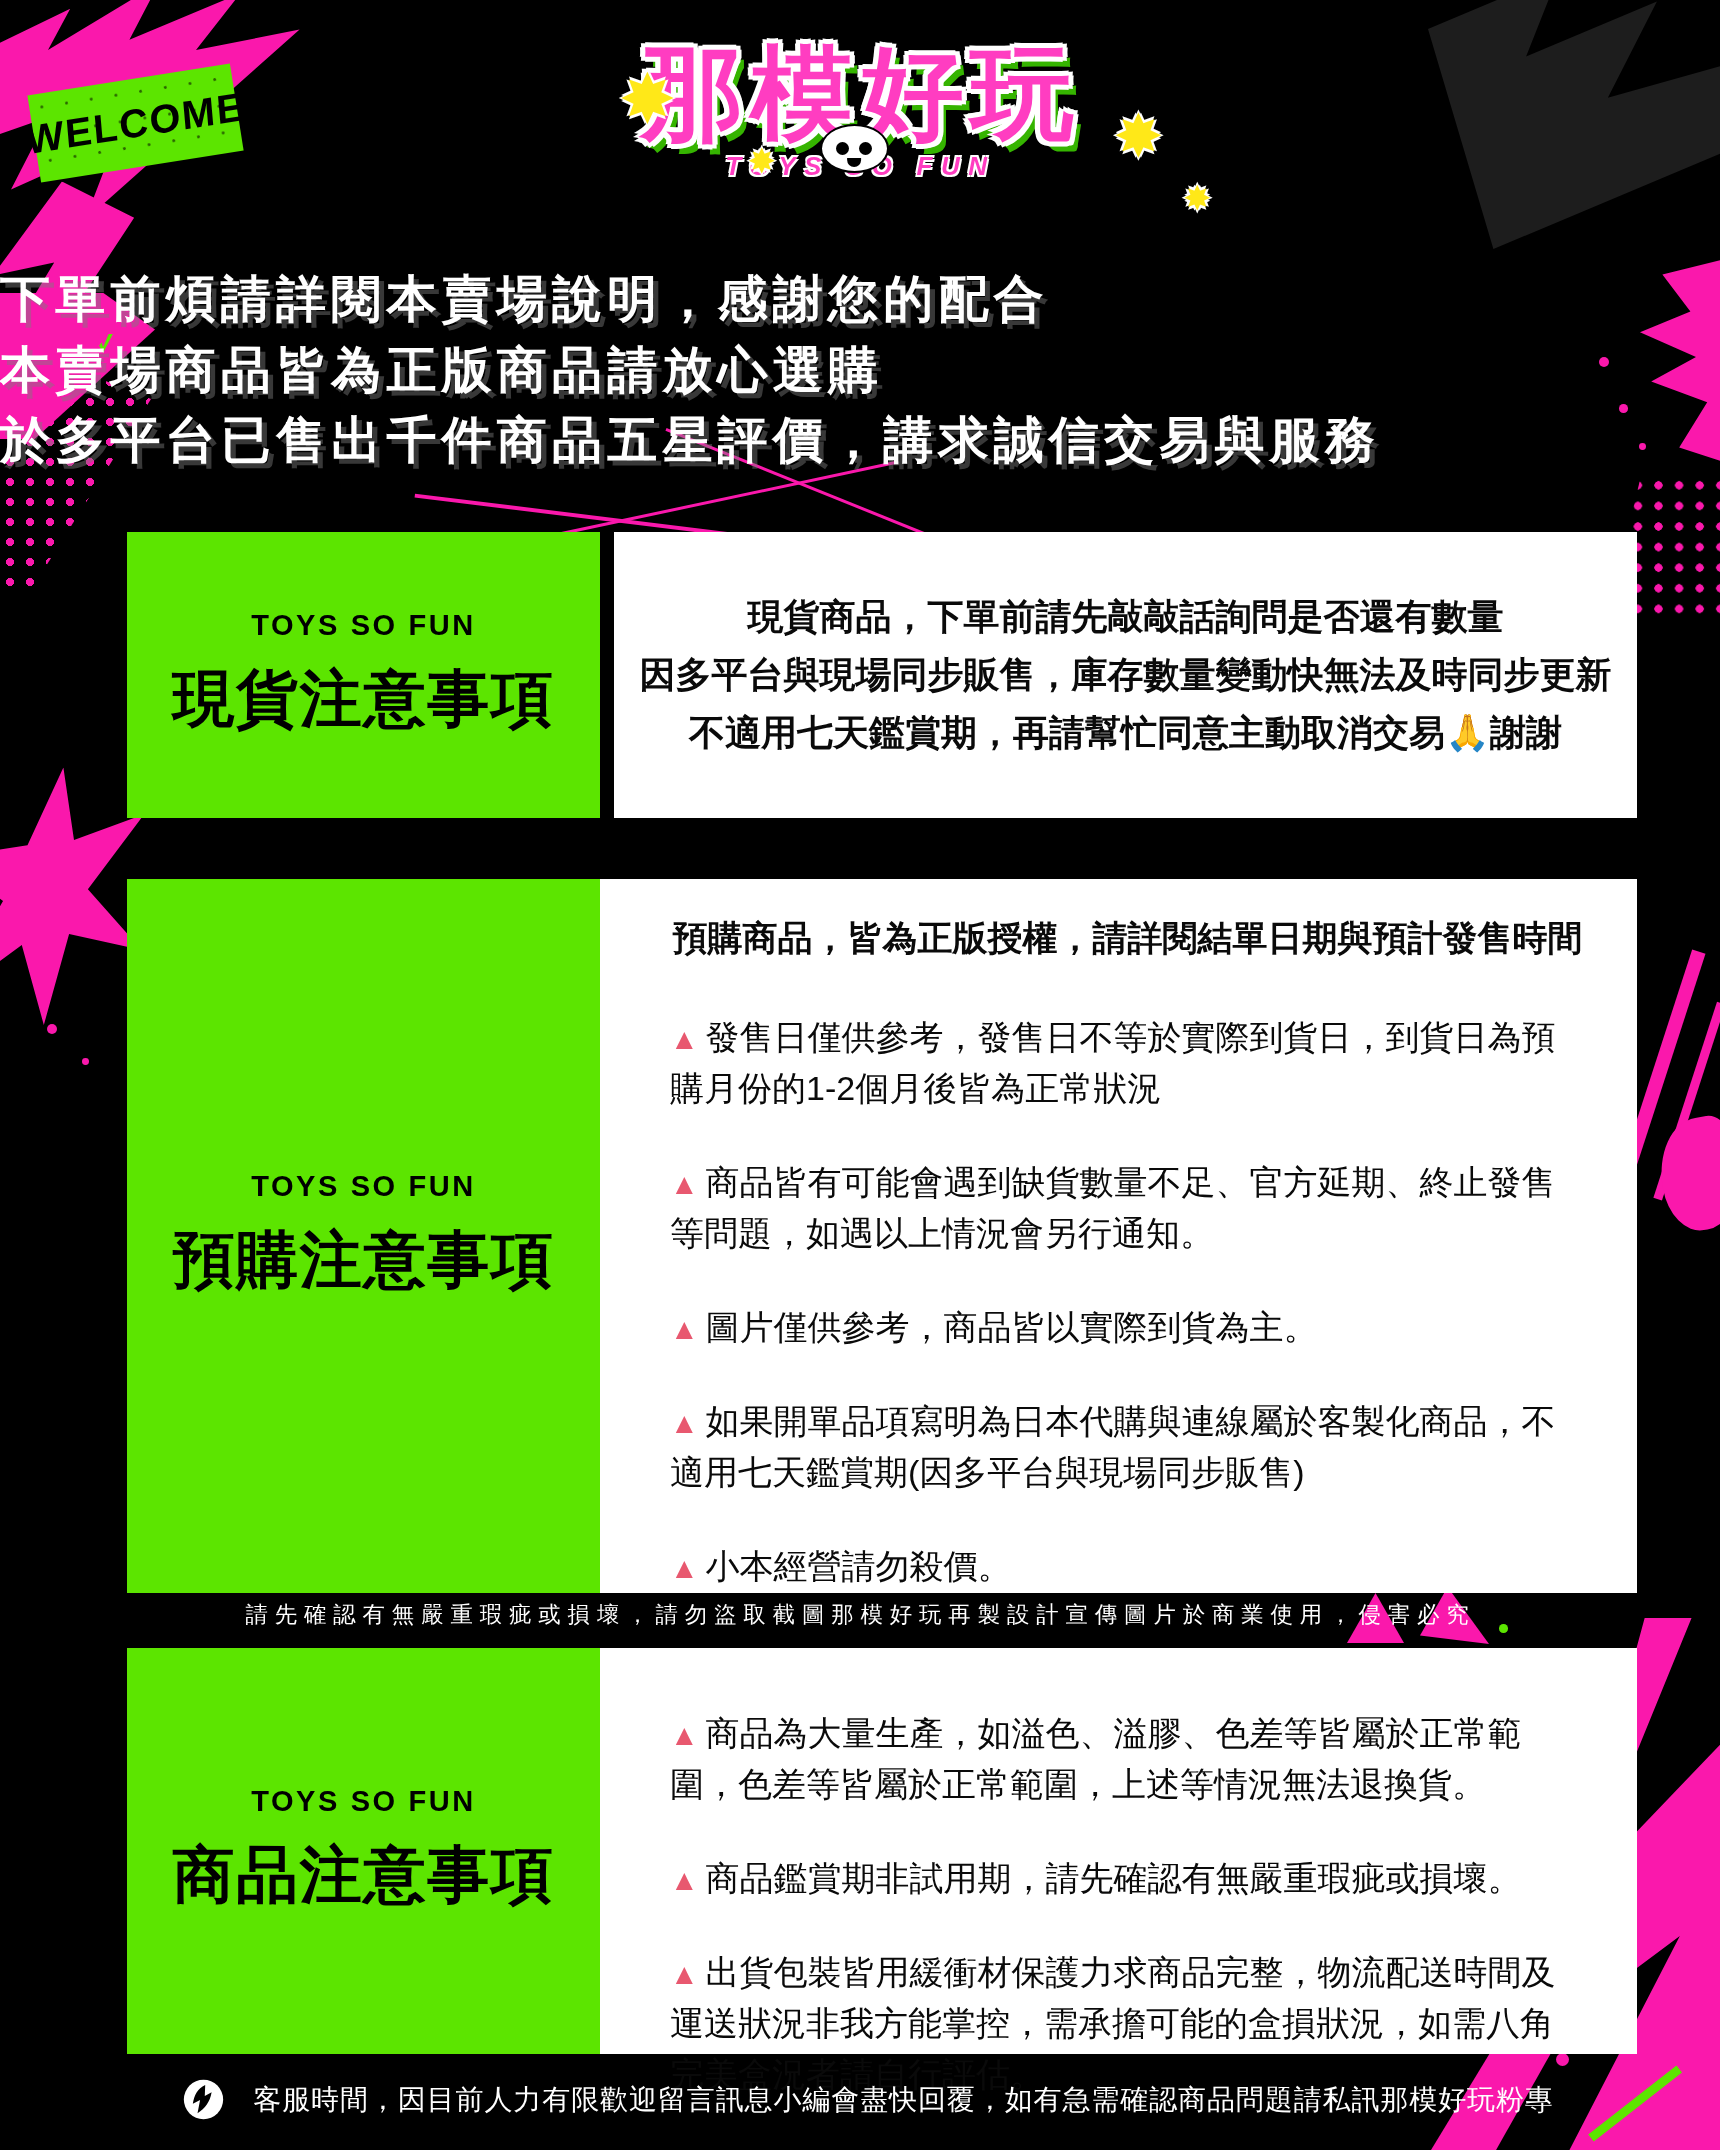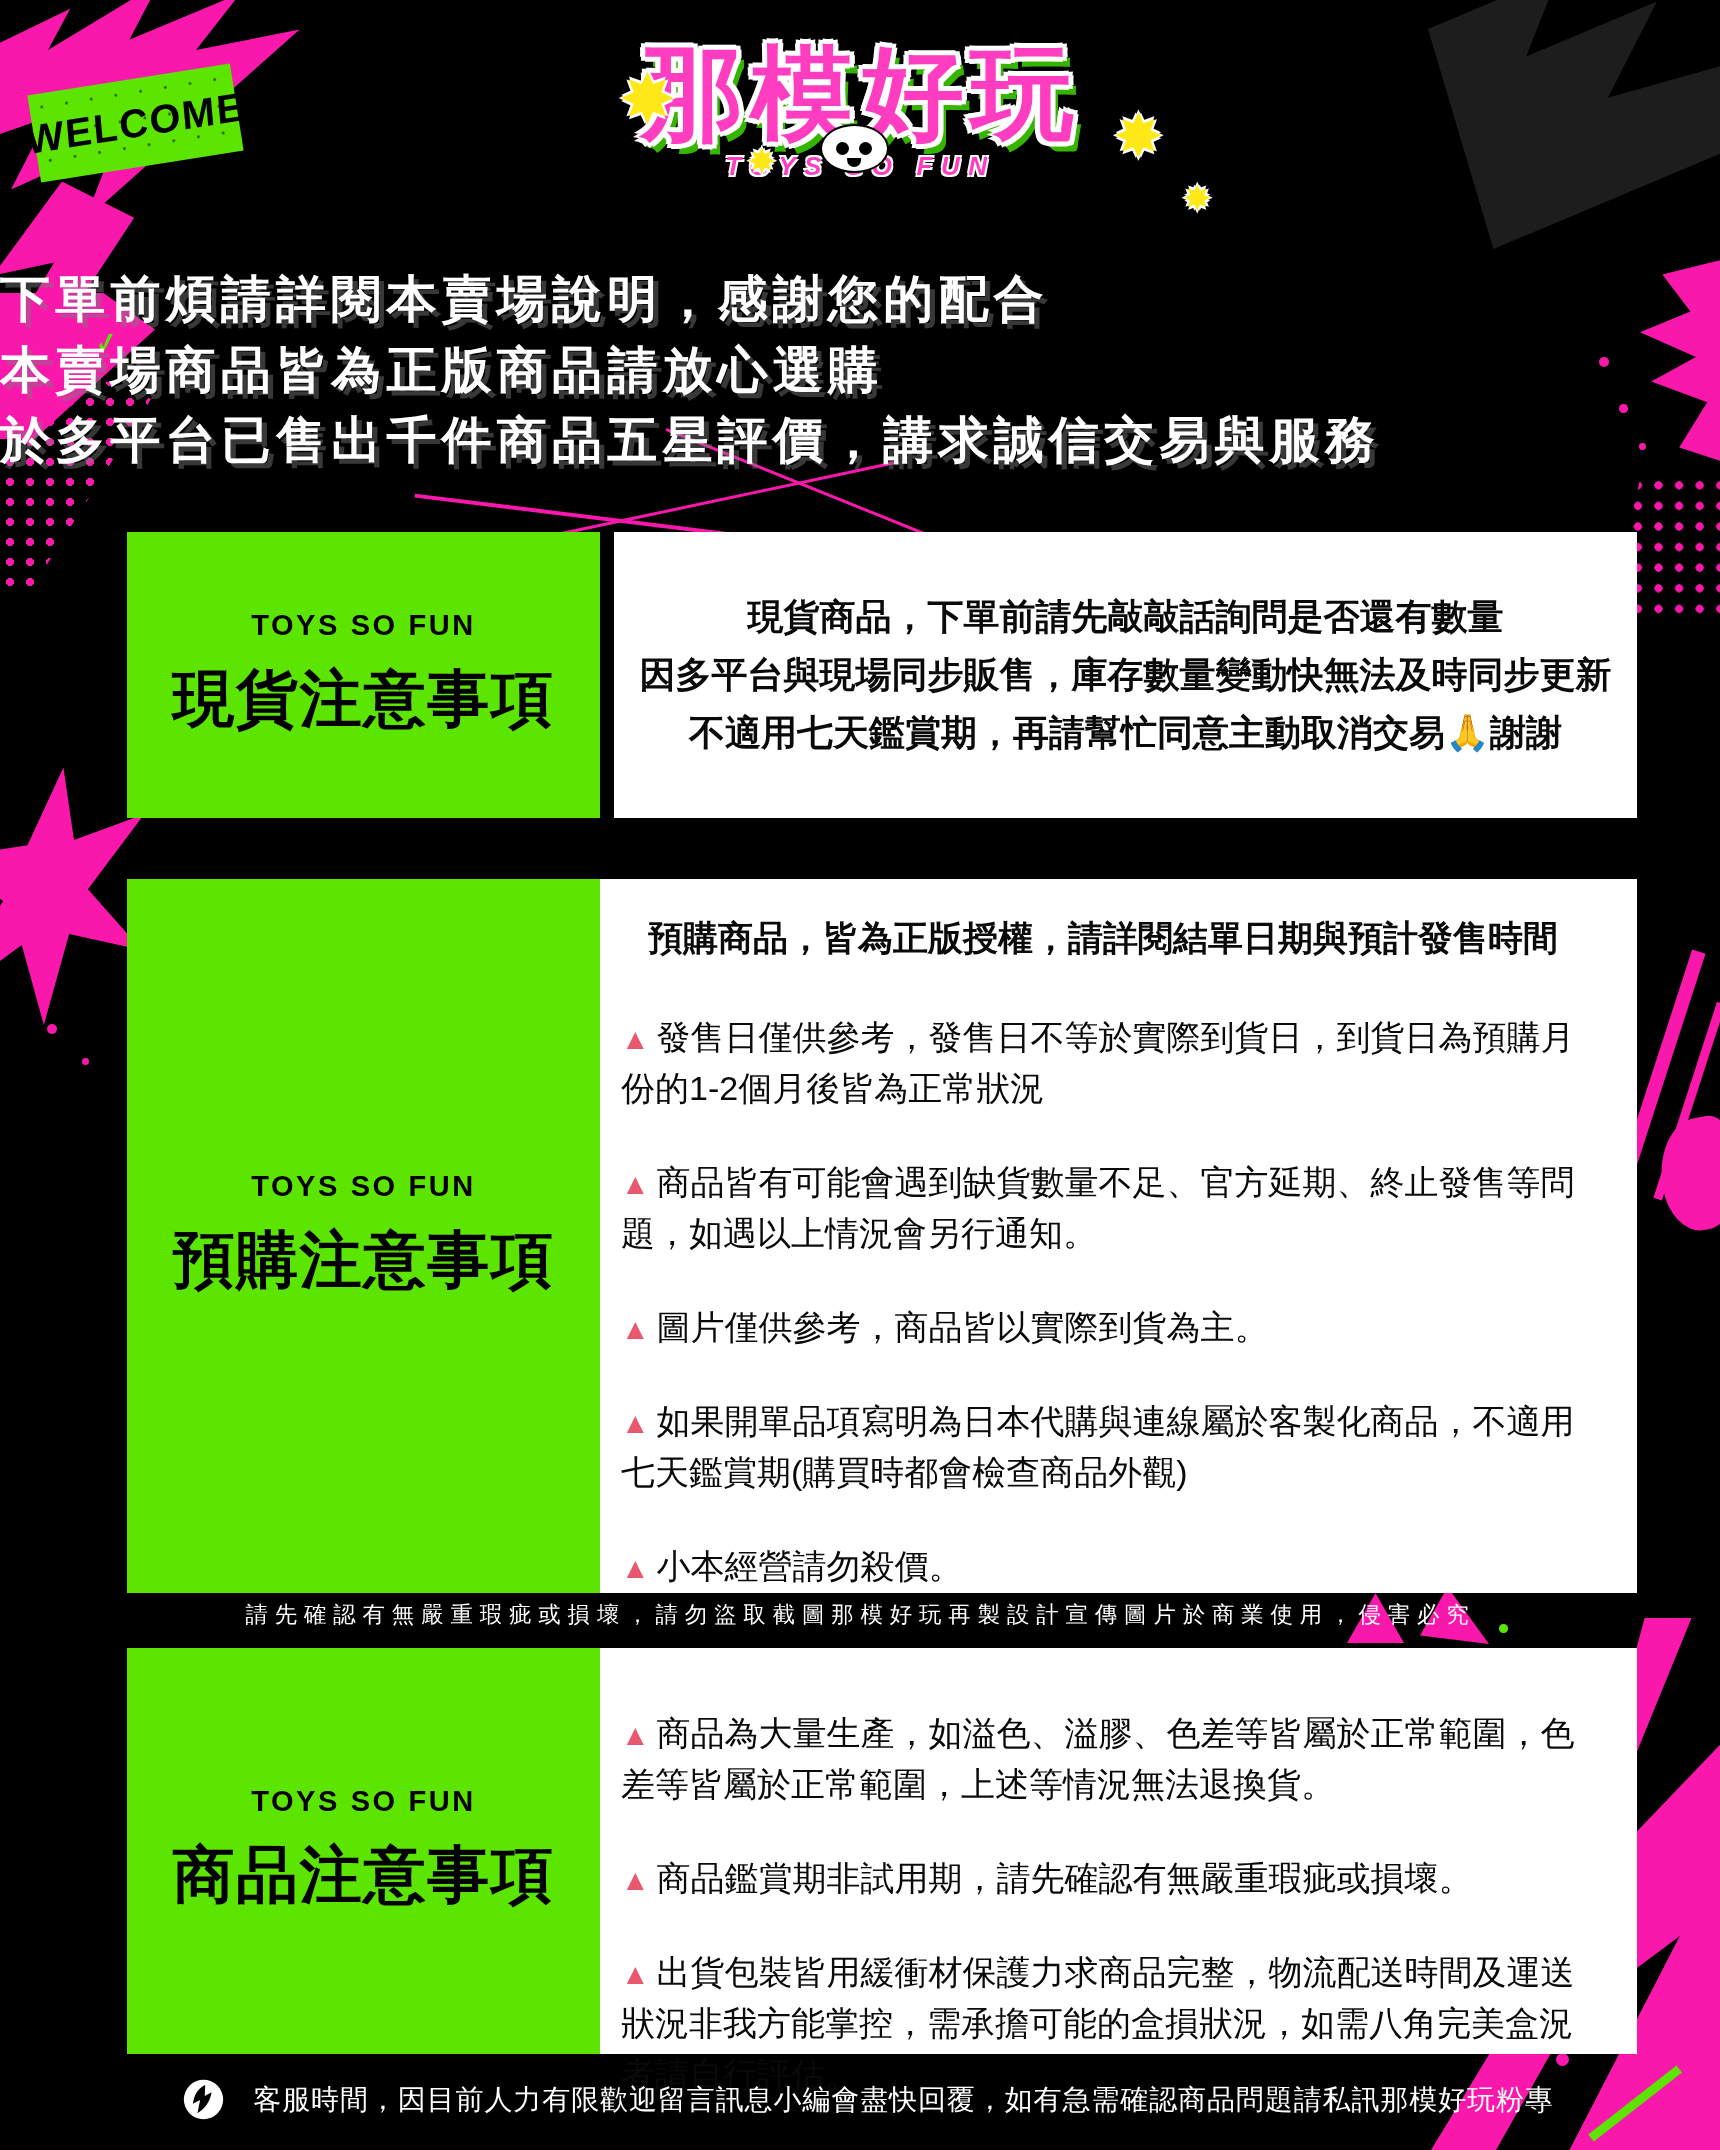--- a/index.html
+++ b/index.html
@@ -101,21 +101,21 @@
   .row-2{top:879px;height:714px;}
   .row-3{top:1648px;height:406px;}
   .gblock{width:473px;background:#5CE500;display:flex;flex-direction:column;
     align-items:center;justify-content:center;gap:15.5px;flex:none;}
   .gbrand{font-size:29px;font-weight:900;color:#000;letter-spacing:2.6px;}
   .gtitle{font-size:62px;font-weight:900;color:#000;letter-spacing:1.7px;}
   .wblock{flex:1;background:#fff;color:#0a0a0a;}
   .wb-center{display:flex;flex-direction:column;align-items:center;justify-content:center;text-align:center;
     font-size:36px;font-weight:800;line-height:1.62;padding:0 12px;margin-left:14px;}
   .wb-center p{margin:0;}
-  .wb-list{padding:38px 52px 0 21px;}
+  .wb-list{padding:38px 52px 0 70px;}
   .wb-list.p3{padding-top:60px;}
   .wb-header{text-align:center;font-size:35px;font-weight:800;margin:0 0 53px 0;line-height:1.2;}
   .bullet{margin:0 0 43px 0;font-size:34px;font-weight:500;line-height:1.5;}
   .bullet:last-child{margin-bottom:0;}
   .tri{color:#E8586F;font-size:0.85em;margin-right:6.9px;}
 
   
   .copyright{position:absolute;left:0;top:1599px;width:100%;text-align:center;color:#fff;
     font-size:22.4px;font-weight:400;letter-spacing:6.9px;z-index:4;}
 
@@ -199,21 +199,21 @@
   <section class="row row-2">
     <div class="gblock">
       <div class="gbrand">TOYS SO FUN</div>
       <div class="gtitle">預購注意事項</div>
     </div>
     <div class="wblock wb-list">
       <p class="wb-header">預購商品，皆為正版授權，請詳閱結單日期與預計發售時間</p>
       <p class="bullet"><span class="tri">▲</span><span>發售日僅供參考，發售日不等於實際到貨日，到貨日為預購月份的1-2個月後皆為正常狀況</span></p>
       <p class="bullet"><span class="tri">▲</span><span>商品皆有可能會遇到缺貨數量不足、官方延期、終止發售等問題，如遇以上情況會另行通知。</span></p>
       <p class="bullet"><span class="tri">▲</span><span>圖片僅供參考，商品皆以實際到貨為主。</span></p>
-      <p class="bullet"><span class="tri">▲</span><span>如果開單品項寫明為日本代購與連線屬於客製化商品，不適用七天鑑賞期(購買時都會檢查商品外觀)</span></p>
+      <p class="bullet"><span class="tri">▲</span><span>如果開單品項寫明為日本代購與連線屬於客製化商品，不適用七天鑑賞期(因多平台與現場同步販售)</span></p>
       <p class="bullet"><span class="tri">▲</span><span>小本經營請勿殺價。</span></p>
     </div>
   </section>
 
   <div class="copyright">請先確認有無嚴重瑕疵或損壞，請勿盜取截圖那模好玩再製設計宣傳圖片於商業使用，侵害必究</div>
 
   <section class="row row-3">
     <div class="gblock">
       <div class="gbrand">TOYS SO FUN</div>
       <div class="gtitle">商品注意事項</div>

